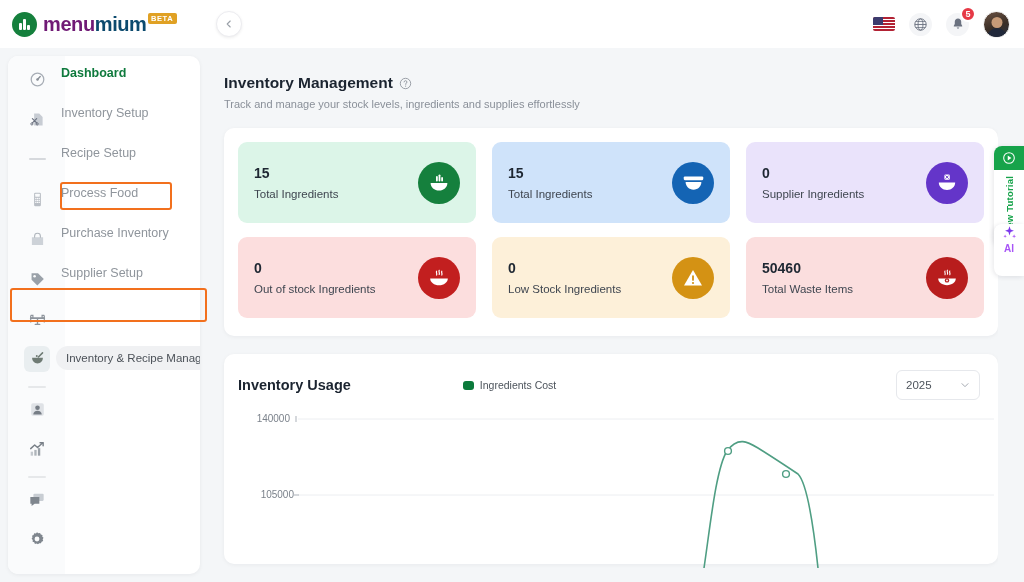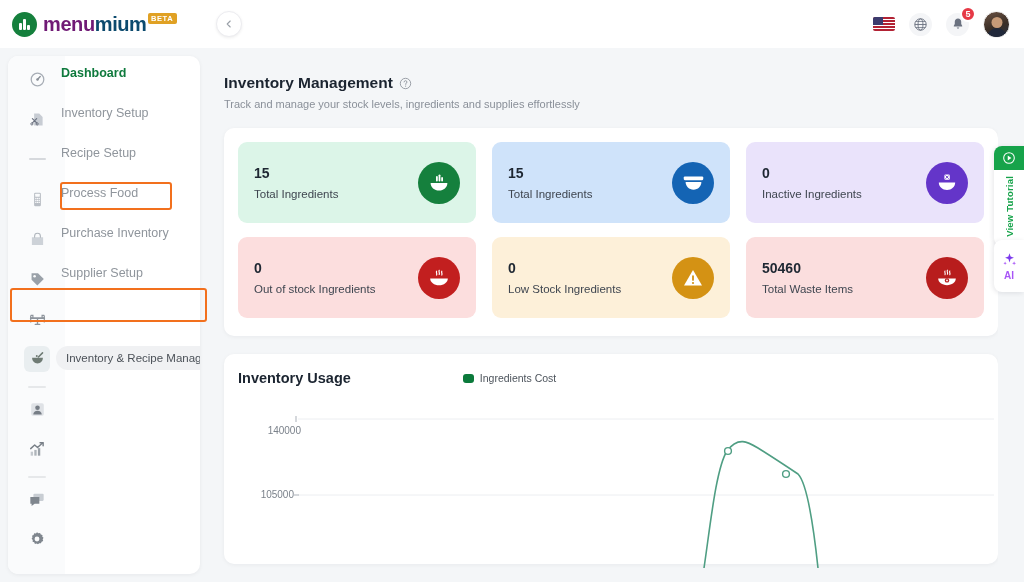--- a/index.html
+++ b/index.html
@@ -208,21 +208,21 @@
   .tut-top {
     width: 30px; height: 24px; background: #16a34a;
     border-radius: 8px 0 0 0;
     display: flex; align-items: center; justify-content: center;
   }
   .tut-label {
     writing-mode: vertical-rl; transform: rotate(180deg);
     font-size: 9.5px; color: #16a34a; font-weight: 600;
     margin-top: 6px; letter-spacing: .2px;
   }
-  #ai-tab { top: 240px; height: 52px; justify-content: center; gap: 2px; }
+  #ai-tab { top: 224px; height: 52px; gap: 2px; }
   .ai-label { font-size: 10px; color: #a855f7; font-weight: 700; }
 </style>
 </head>
 <body>
 
 <div class="topbar">
   <div class="logo-wrap">
     <div class="logo-mark">
       <span class="bars">
           <i></i>
@@ -460,21 +460,21 @@
         <div class="stat-icon" style="background:#1464b4">
           <svg width="27" height="27" viewBox="0 0 26 26">
             <rect x="3.6" y="7.2" width="18.8" height="3.6" rx="1.1" fill="#fff"></rect>
             <path d="M5.4 12.6h15.2c0 4.2-3.4 7.4-7.6 7.4s-7.6-3.2-7.6-7.4z" fill="#fff"></path>
           </svg>
         </div>
       </div>
 
       <div class="stat-card" style="background:#eae3fb">
         <div class="stat-value">0</div>
-        <div class="stat-label">Inactive Ingredients</div>
+        <div class="stat-label">Supplier Ingredients</div>
         <div class="stat-icon" style="background:#6435c9">
           <svg width="26" height="26" viewBox="0 0 26 26">
             <path d="M4.8 12.6h16.4c0 4.3-3.7 7.5-8.2 7.5S4.8 16.9 4.8 12.6z" fill="#fff"></path>
             <rect x="10.4" y="4.4" width="5.4" height="5.4" rx="1.3" fill="#fff"></rect>
             <path d="M11.8 5.8l2.6 2.6M14.4 5.8l-2.6 2.6" stroke="#6435c9" stroke-width="0.9" stroke-linecap="round"></path>
           </svg>
         </div>
       </div>
     </div>
 
@@ -518,24 +518,30 @@
     </div>
   </div>
 
   <div class="panel chart-panel">
     <div class="chart-head">
       <div class="chart-title">Inventory Usage</div>
       <div class="legend">
         <span class="legend-dot"></span>
         <span class="legend-label">Ingredients Cost</span>
       </div>
+      <div class="year-select">
+        <span>2025</span>
+        <svg width="10" height="10" viewBox="0 0 12 12">
+          <path d="M2.4 4.4 6 8 9.6 4.4" fill="none" stroke="#9aa0a8" stroke-width="1.1" stroke-linecap="round" stroke-linejoin="round"></path>
+        </svg>
+      </div>
     </div>
 
     <div class="chart-area">
-      <div class="y-tick" style="left:11px; top:5px;margin-top:12px;">140000</div>
+      <div class="y-tick" style="left:0; top:5px;">140000</div>
       <div class="y-tick" style="left:4px; top:81px;">105000</div>
 
       <svg width="760" height="160" viewBox="0 0 760 160" style="position:absolute;left:0;top:0;">
         <line x1="60" y1="11" x2="756" y2="11" stroke="#eceef1" stroke-width="1"></line>
         <line x1="60" y1="87" x2="756" y2="87" stroke="#eceef1" stroke-width="1"></line>
         <line x1="58" y1="8" x2="58" y2="14" stroke="#b9bec5" stroke-width="1.2"></line>
         <line x1="55" y1="87" x2="61" y2="87" stroke="#b9bec5" stroke-width="1.2"></line>
 
         <path d="M 466 160 C 472 120, 478 60, 489 43 C 500 28, 510 34, 520 40
                  C 536 50, 548 58, 560 66 C 568 74, 574 104, 580 160" fill="none" stroke="#4f9e83" stroke-width="1.6" stroke-linecap="round"></path>

